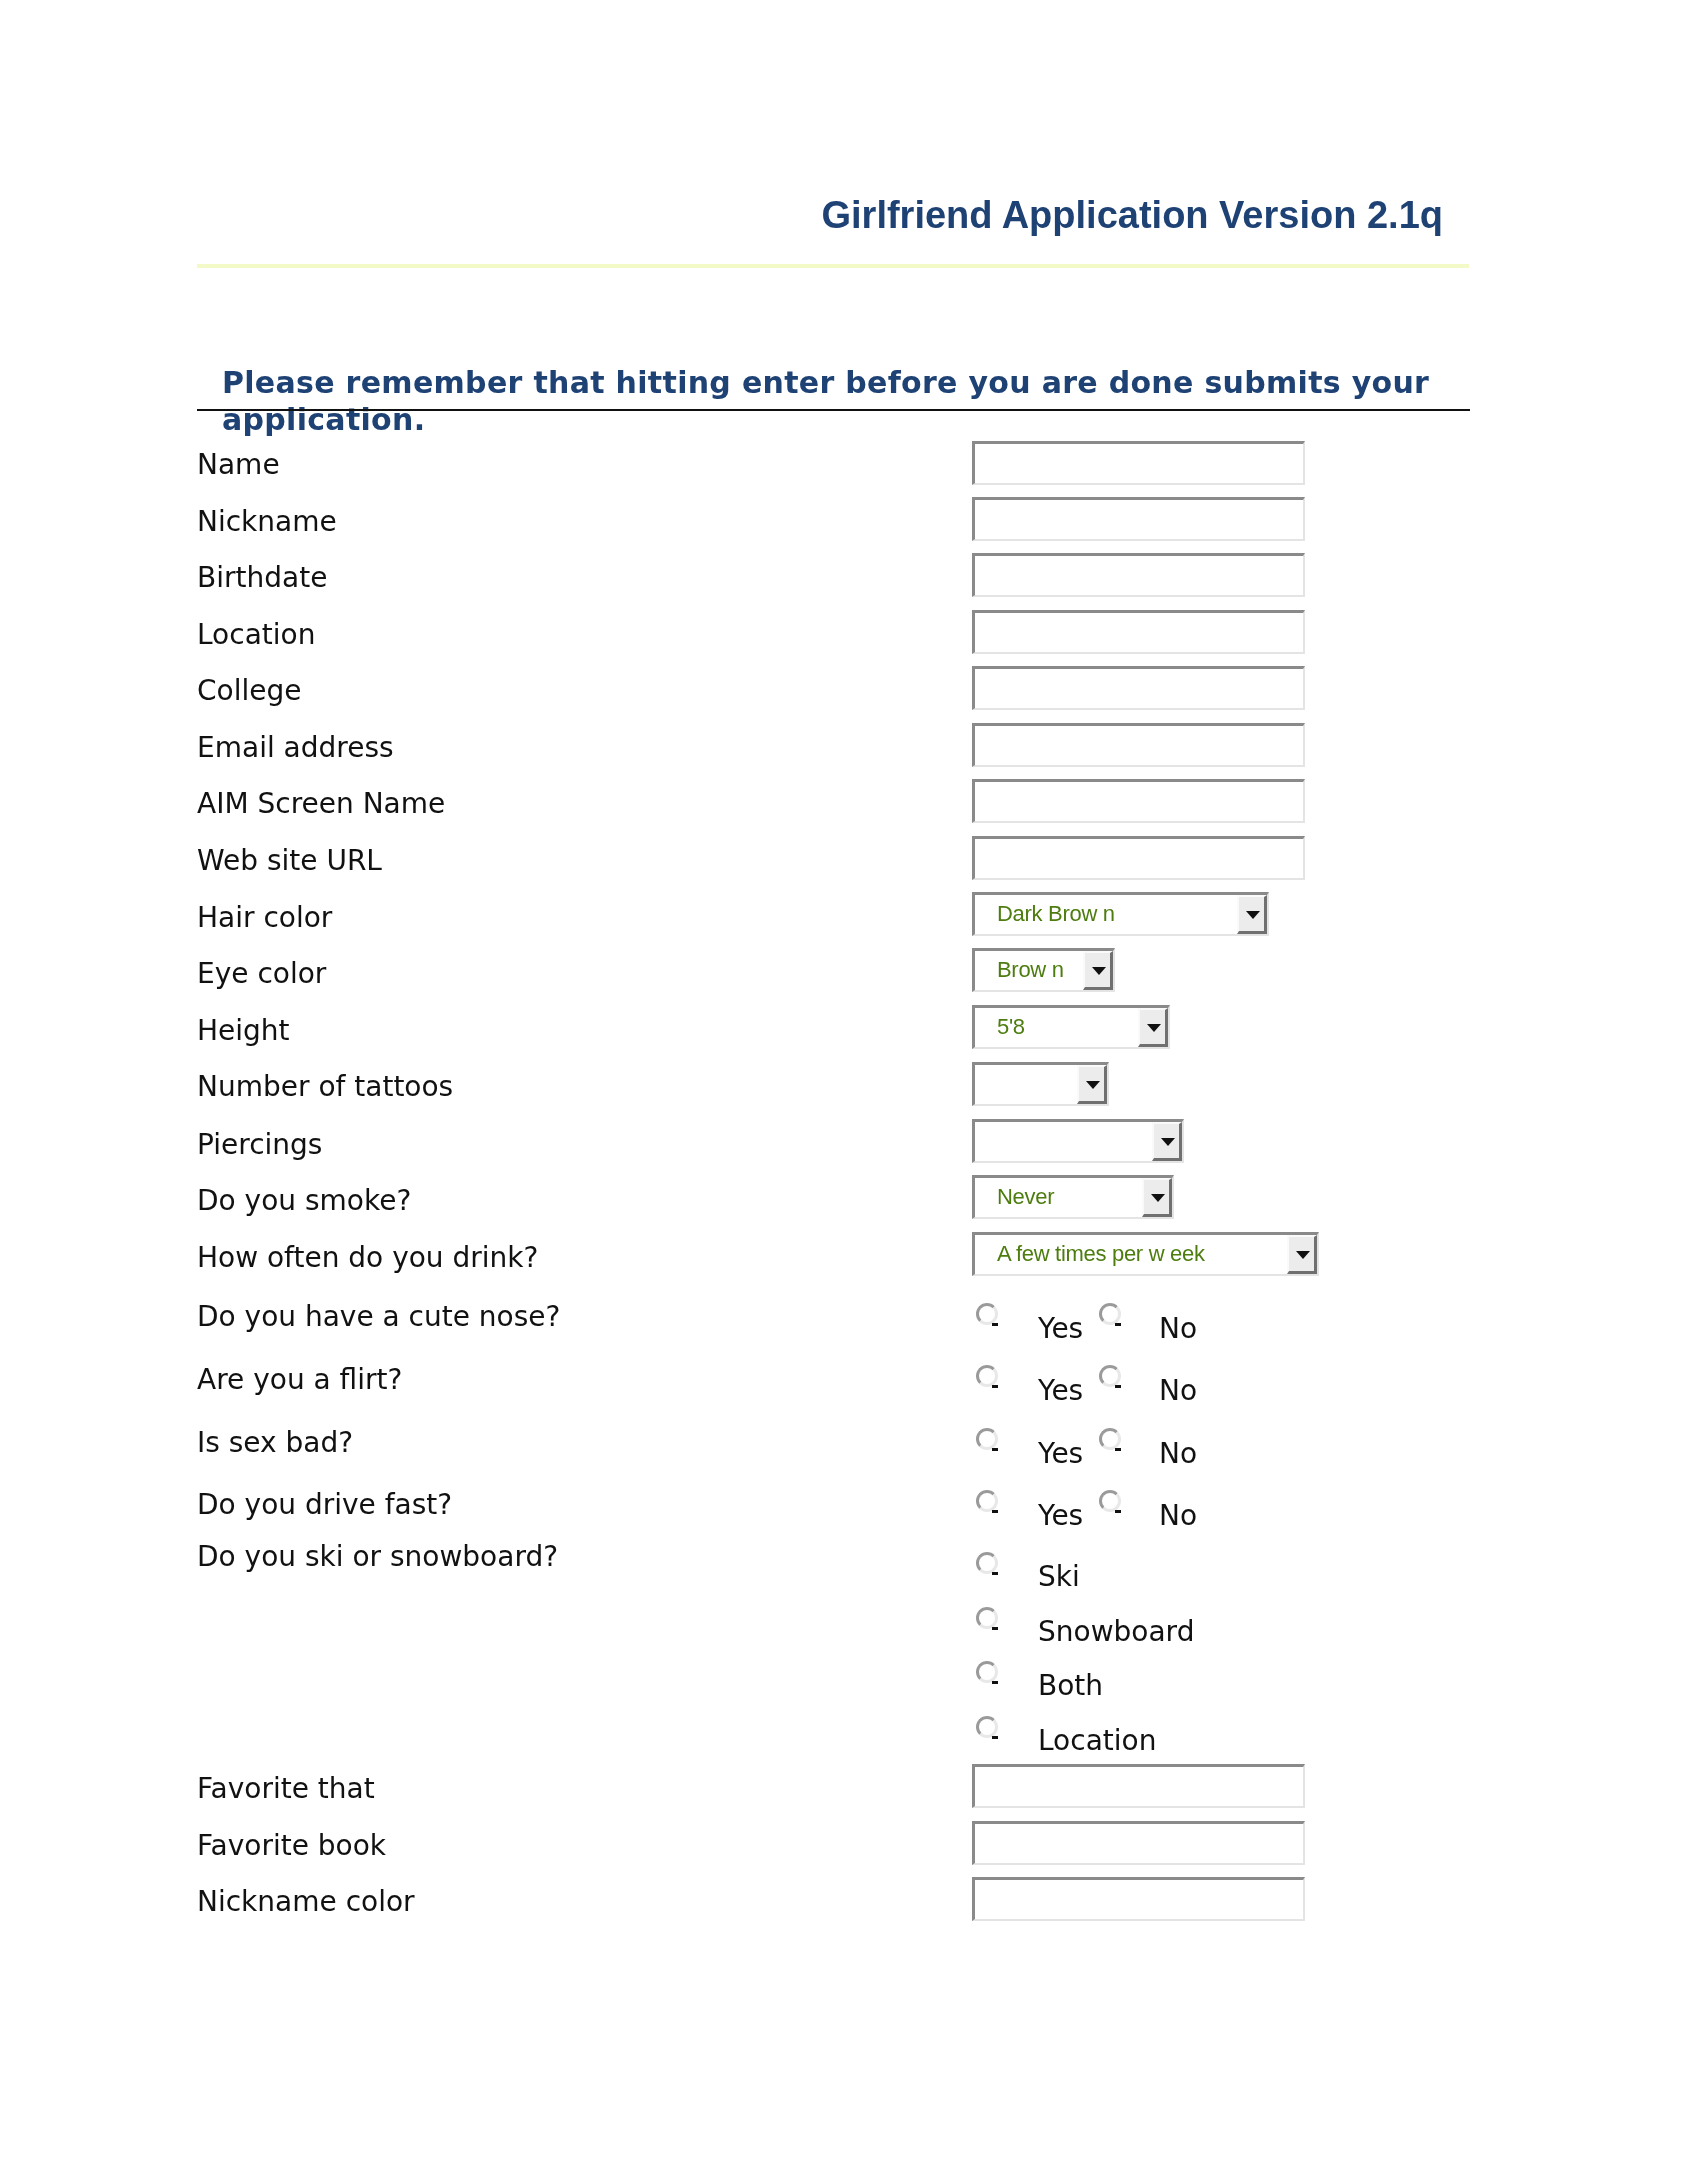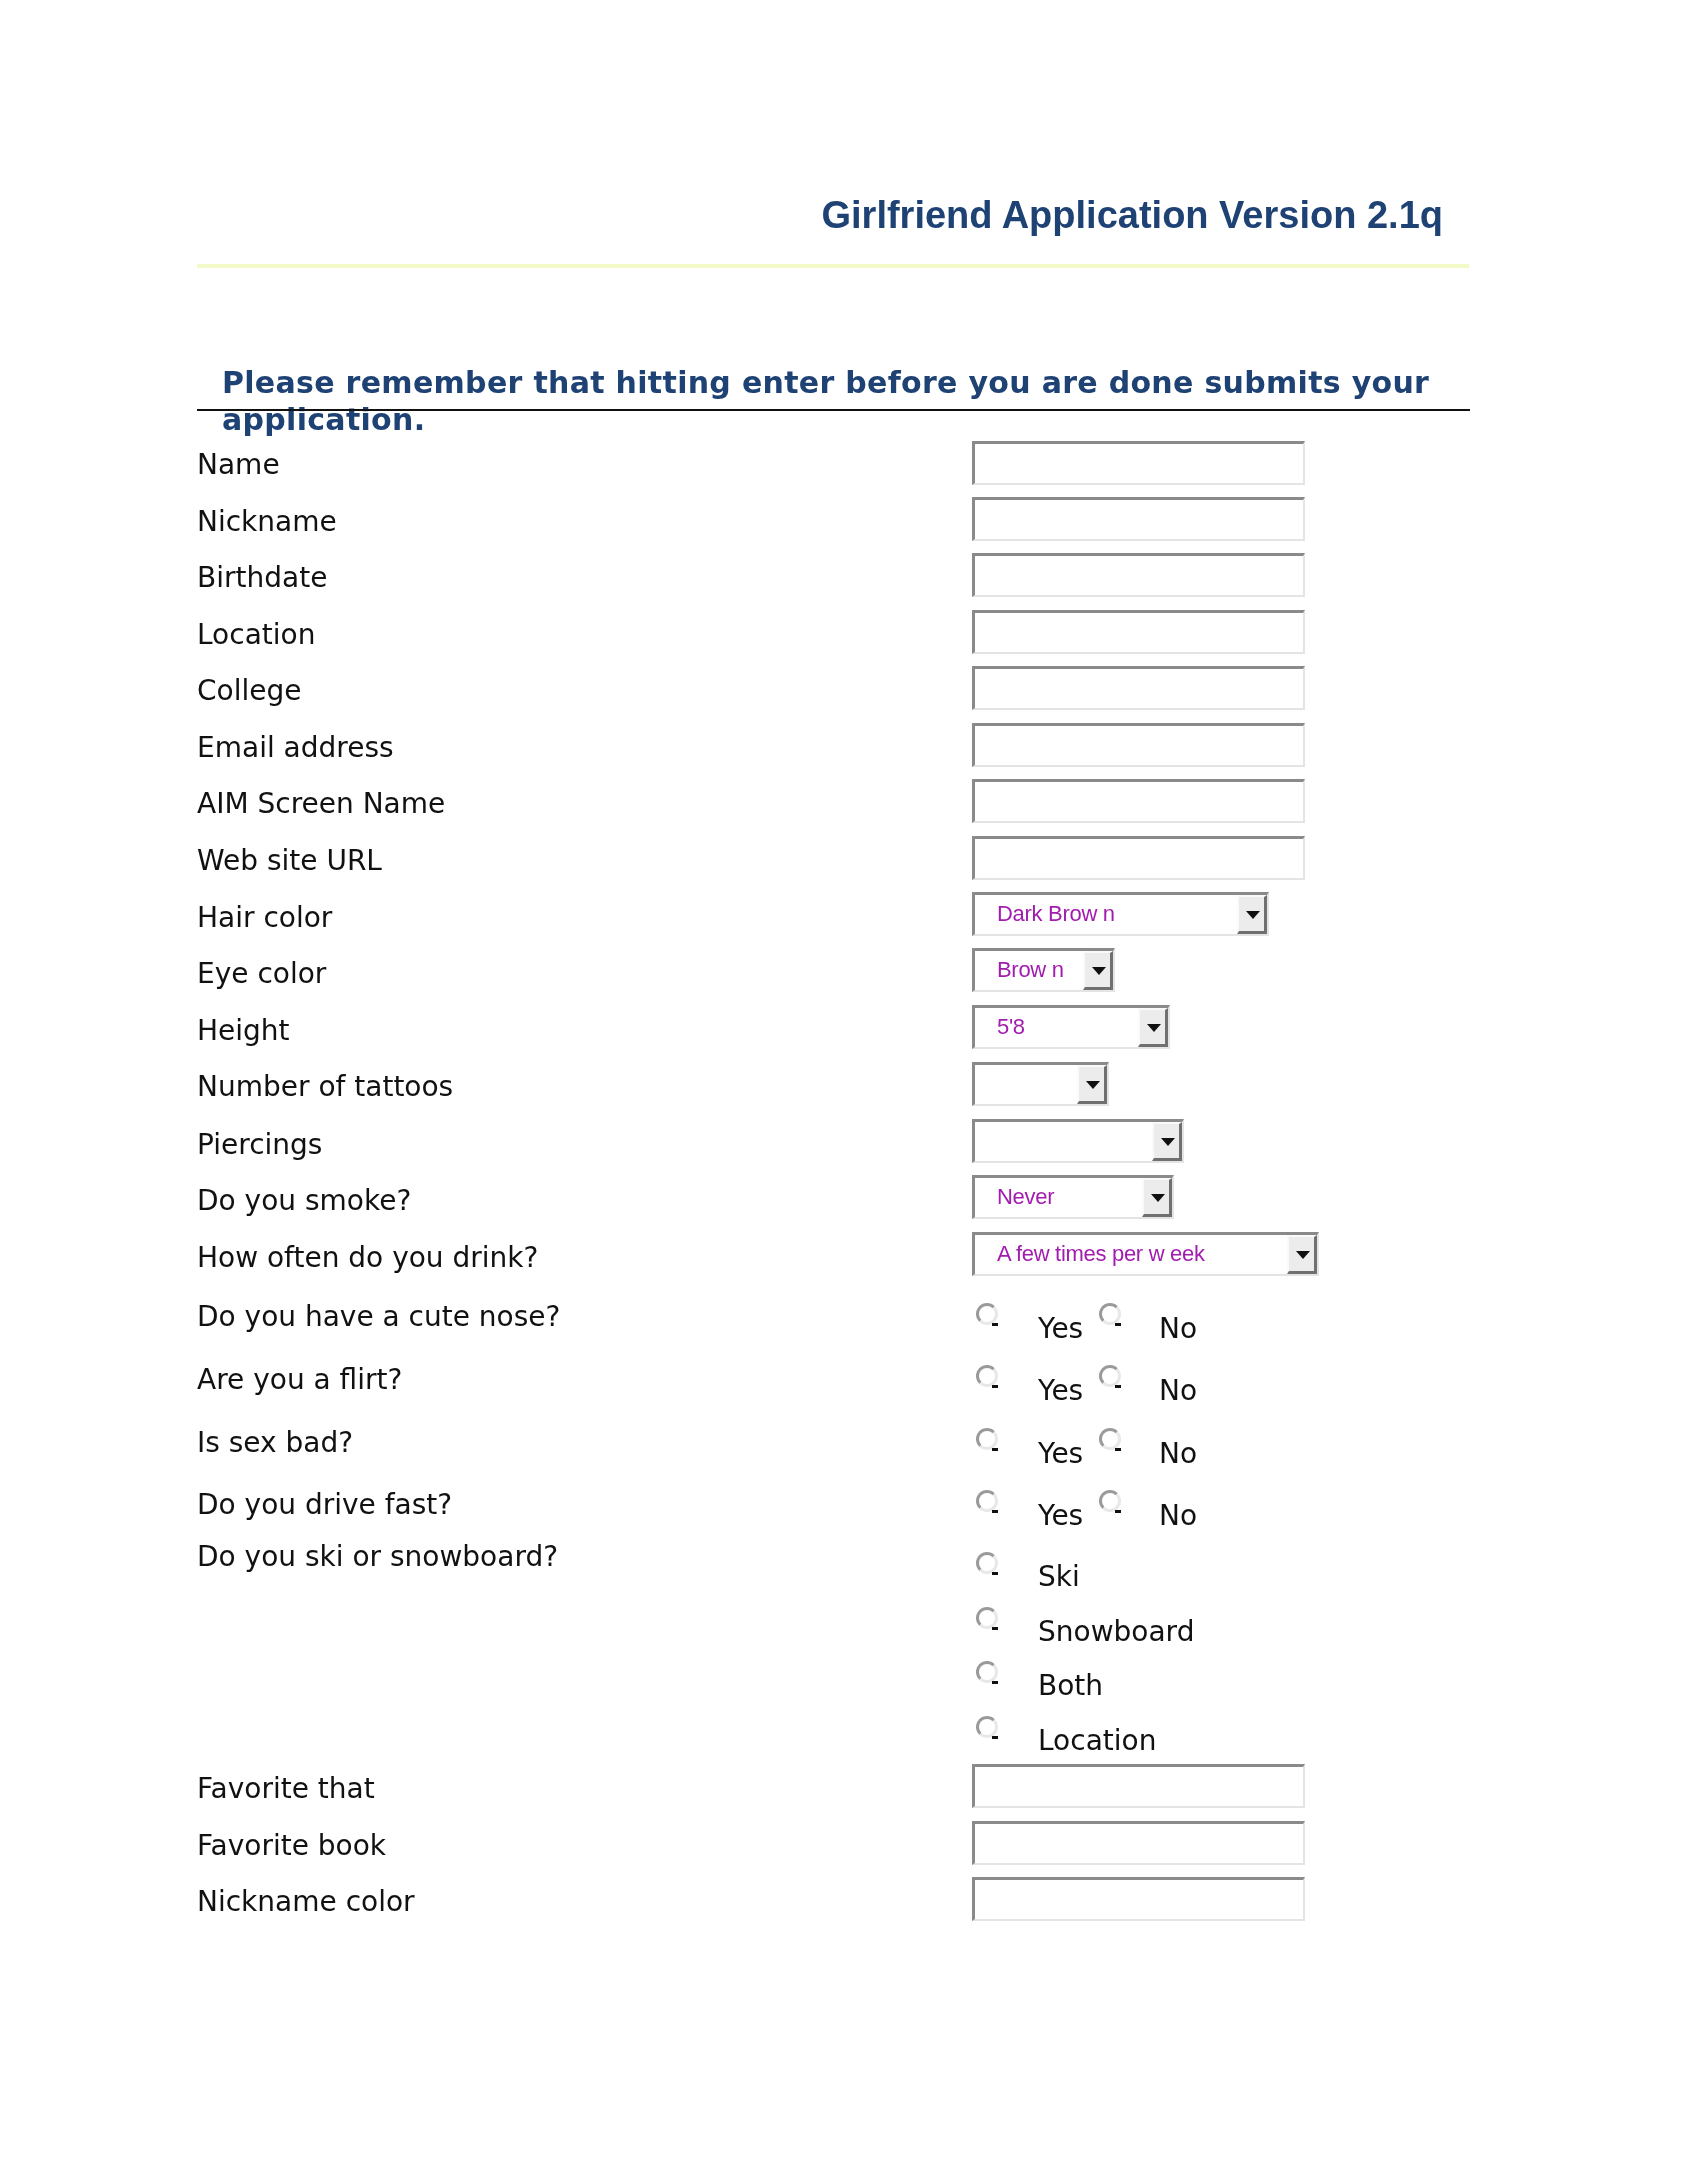--- a/index.html
+++ b/index.html
@@ -6,21 +6,21 @@
   body { width:1683px; height:2178px; position:relative; overflow:hidden; font-family:"DejaVu Sans", sans-serif; color:#111; }
   .title { position:absolute; right:240px; top:194px; font-family:"Liberation Sans", sans-serif; font-weight:bold; font-size:38px; color:#1f4275; white-space:nowrap; }
   .yellow-rule { position:absolute; left:197px; top:264px; width:1272px; height:4px; background:#f4f9c8; }
   .notice { position:absolute; left:222px; top:341px; width:1228px; font-weight:bold; font-size:30px; line-height:37px; color:#1f4275; letter-spacing:0.3px;margin-top:23px; }
   .black-rule { position:absolute; left:197px; top:409px; width:1273px; height:2px; background:#111; }
   .label { position:absolute; left:197px; font-size:28px; line-height:34px; color:#111; white-space:nowrap; }
   .textbox { position:absolute; left:972px; width:333px; height:44px; box-sizing:border-box;
              border-top:3px solid #8a8a8a; border-left:3px solid #8a8a8a; border-right:2px solid #e4e4e4; border-bottom:2px solid #e4e4e4; background:#fff; }
   .select { position:absolute; left:972px; height:44px; box-sizing:border-box;
             border-top:3px solid #8a8a8a; border-left:3px solid #8a8a8a; border-right:2px solid #e4e4e4; border-bottom:2px solid #e4e4e4; background:#fff; }
-  .select .val { position:absolute; left:22px; top:4px; font-family:"Liberation Sans", sans-serif; font-size:22px; line-height:30px; color:#a21caf; white-space:nowrap; letter-spacing:-0.3px; }
+  .select .val { position:absolute; left:22px; top:4px; font-family:"Liberation Sans", sans-serif; font-size:22px; line-height:30px; color:#4d7c0f; white-space:nowrap; letter-spacing:-0.3px; }
   .select .btn { position:absolute; right:0; top:0; width:30px; height:39px; box-sizing:border-box; background:#ececec;
                  border-left:2px solid #fafafa; border-top:2px solid #fafafa; border-right:3px solid #707070; border-bottom:3px solid #707070; }
   .select .btn::after { content:""; position:absolute; left:7px; top:14px; border-left:7px solid transparent; border-right:7px solid transparent; border-top:8px solid #111; }
   .radio { position:absolute; width:22px; height:22px; box-sizing:border-box; border-radius:50%;
            border:3px solid #9a9a9a; border-right-color:#e8e8e8; border-bottom-color:#e8e8e8; background:#fff; }
   .radio::after { content:""; position:absolute; right:-3px; bottom:-4px; width:6px; height:3px; background:#111; }
   .opt { position:absolute; font-size:28px; line-height:34px; color:#111; white-space:nowrap; }
 </style>
 </head>
 <body>

